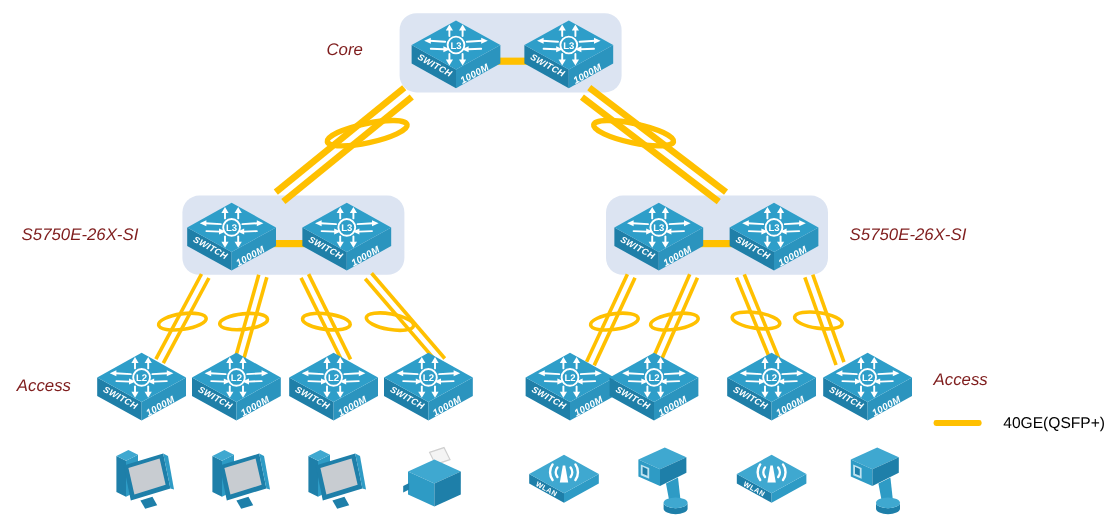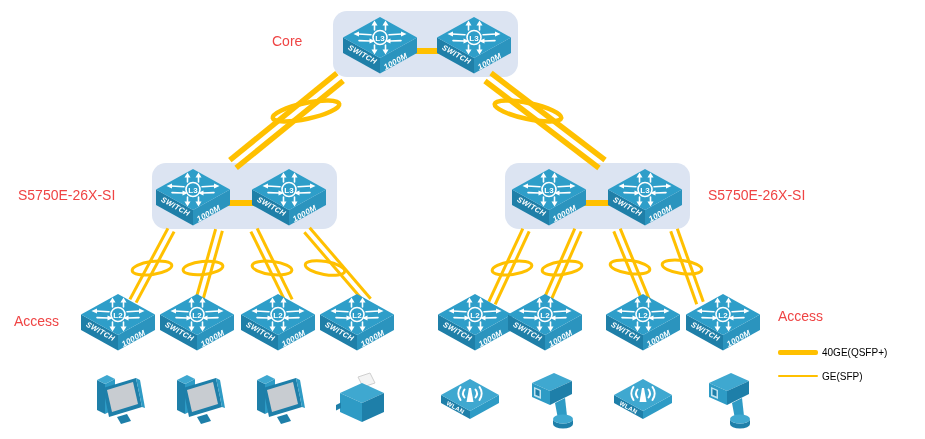--- a/index.html
+++ b/index.html
@@ -3,42 +3,42 @@
 <meta charset="utf-8">
 <style>
   html,body{margin:0;padding:0;background:#ffffff;}
   #stage{
     position:relative;width:925px;height:439px;background:#ffffff;
     font-family:"Liberation Sans",sans-serif;overflow:hidden;
   }
   .group-box{position:absolute;background:#DCE4F2;border-radius:14px;z-index:1;}
   #links-layer{position:absolute;left:0;top:0;z-index:2;}
   .node{position:absolute;z-index:3;}
-  .dlabel{position:absolute;z-index:4;font-size:14px;color:#ef4444;white-space:nowrap;line-height:16px;}
+  .dlabel{position:absolute;z-index:4;font-size:14px;color:#7f1d1d;white-space:nowrap;line-height:16px;font-style:italic;}
   
   .sw-top{fill:#2E9EC9;}
   .sw-left{fill:#1F7FA8;}
   .sw-right{fill:#2B94BE;}
   .sw-deco line, .sw-deco circle{stroke:#ffffff;stroke-width:1.6;fill:none;stroke-linecap:round;}
   .sw-heads polygon{fill:#ffffff;stroke:none;}
   .layer-label{font:bold 8px "Liberation Sans",sans-serif;fill:#ffffff;text-anchor:middle;}
   .sw-front{font:italic bold 7.5px "Liberation Sans",sans-serif;fill:#ffffff;letter-spacing:.3px;}
   .sw-side{font:italic bold 8px "Liberation Sans",sans-serif;fill:#ffffff;letter-spacing:.3px;}
   
   .dev-main{fill:#2E9BC5;} .dev-dark{fill:#1E7FA9;} .dev-light{fill:#3FA8D0;}
   .dev-screen{fill:#C8CCD1;} .dev-paper{fill:#F4F4F4;stroke:#CFCFCF;stroke-width:1;}
   .wlan-deco path{stroke:#ffffff;stroke-width:2;fill:none;stroke-linecap:round;}
   .wlan-deco polygon{fill:#ffffff;}
   .wlan-text{font:bold 6px "Liberation Sans",sans-serif;fill:#ffffff;letter-spacing:.4px;}
   .cam-lens{fill:#BFE3F0;} .cam-lens-in{fill:#1E7FA9;}
   
   #legend{position:absolute;z-index:4;display:flex;flex-direction:column;}
   .legend-row{display:flex;align-items:center;height:23.5px;}
   .legend-line{width:40px;flex:0 0 40px;border-radius:2px;}
-  .legend-text{margin-left:4px;font-size:10px;color:#000;white-space:nowrap;}
+  .legend-text{margin-left:18px;font-size:13px;color:#000;white-space:nowrap;}
 </style>
 </head>
 <body>
 
 <div id="stage">
   <svg id="links-layer" width="925" height="439">
       <line x1="415" y1="51" x2="439" y2="51" stroke="#FFC000" stroke-width="6"></line>
       <line x1="228" y1="203" x2="254" y2="203" stroke="#FFC000" stroke-width="6"></line>
       <line x1="584" y1="203" x2="610" y2="203" stroke="#FFC000" stroke-width="6"></line>
       <line x1="336.8456721136247" y1="73.12053926618208" x2="229.8456721136247" y2="160.12053926618208" stroke="#FFC000" stroke-width="5.5"></line>
@@ -70,24 +70,20 @@
       <ellipse cx="630" cy="267" rx="20" ry="6.5" fill="none" stroke="#FFC000" stroke-width="3" transform="rotate(8 630 267)"></ellipse>
       <line x1="670.7028826962677" y1="231.17431575201425" x2="696.7028826962677" y2="304.17431575201425" stroke="#FFC000" stroke-width="3"></line>
       <line x1="677.2971173037323" y1="228.82568424798575" x2="703.2971173037323" y2="301.82568424798575" stroke="#FFC000" stroke-width="3"></line>
       <ellipse cx="682" cy="267" rx="20" ry="6.5" fill="none" stroke="#FFC000" stroke-width="3" transform="rotate(8 682 267)"></ellipse>
     </svg>
   <div id="legend" style="left: 778px; top: 341px;">
       <div class="legend-row">
     <div class="legend-line" style="height: 5px; background: rgb(255, 192, 0);"></div>
     <span class="legend-text">40GE(QSFP+)</span>
   </div>
-      <div class="legend-row">
-    <div class="legend-line" style="height: 1.8px; background: rgb(255, 192, 0);"></div>
-    <span class="legend-text">GE(SFP)</span>
-  </div>
     </div>
 <div class="group-box" style="left: 333px; top: 11px; width: 185px; height: 66px;"></div>
     <div class="group-box" style="left: 152px; top: 163px; width: 185px; height: 66px;"></div>
     <div class="group-box" style="left: 505px; top: 163px; width: 185px; height: 66px;"></div>
     <div class="node switch" style="left: 342px; top: 16px;">
     <svg viewBox="0 0 76 58" width="76" height="58">
       <polygon class="sw-left" points="1,21.5 38,42 38,57.5 1,37"></polygon>
       <polygon class="sw-right" points="38,42 75,21.5 75,37 38,57.5"></polygon>
       <polygon class="sw-top" points="38,1 75,21.5 38,42 1,21.5"></polygon>
       <g class="sw-deco">

